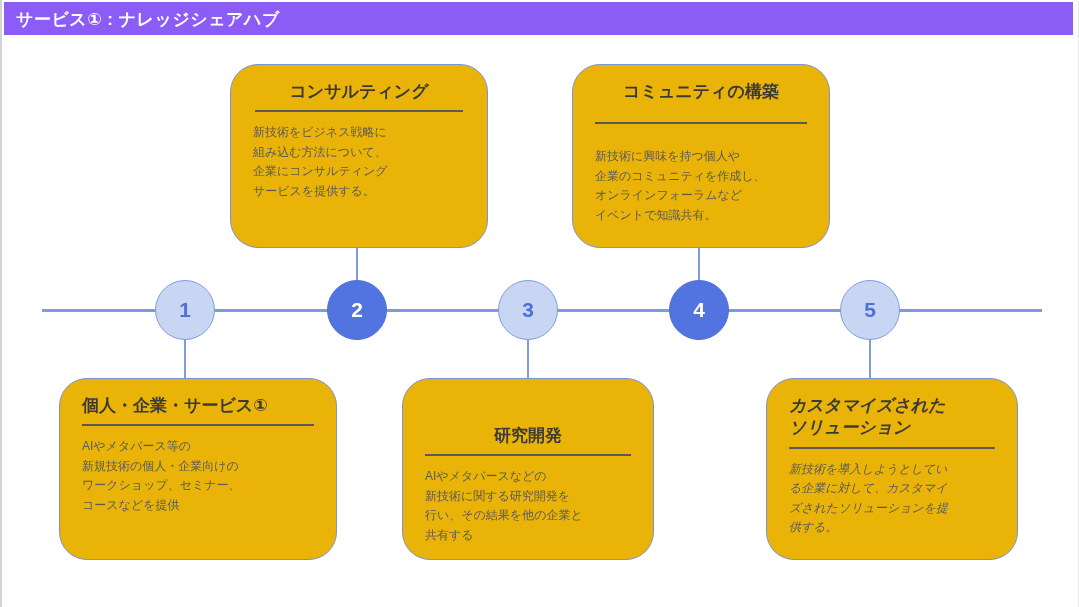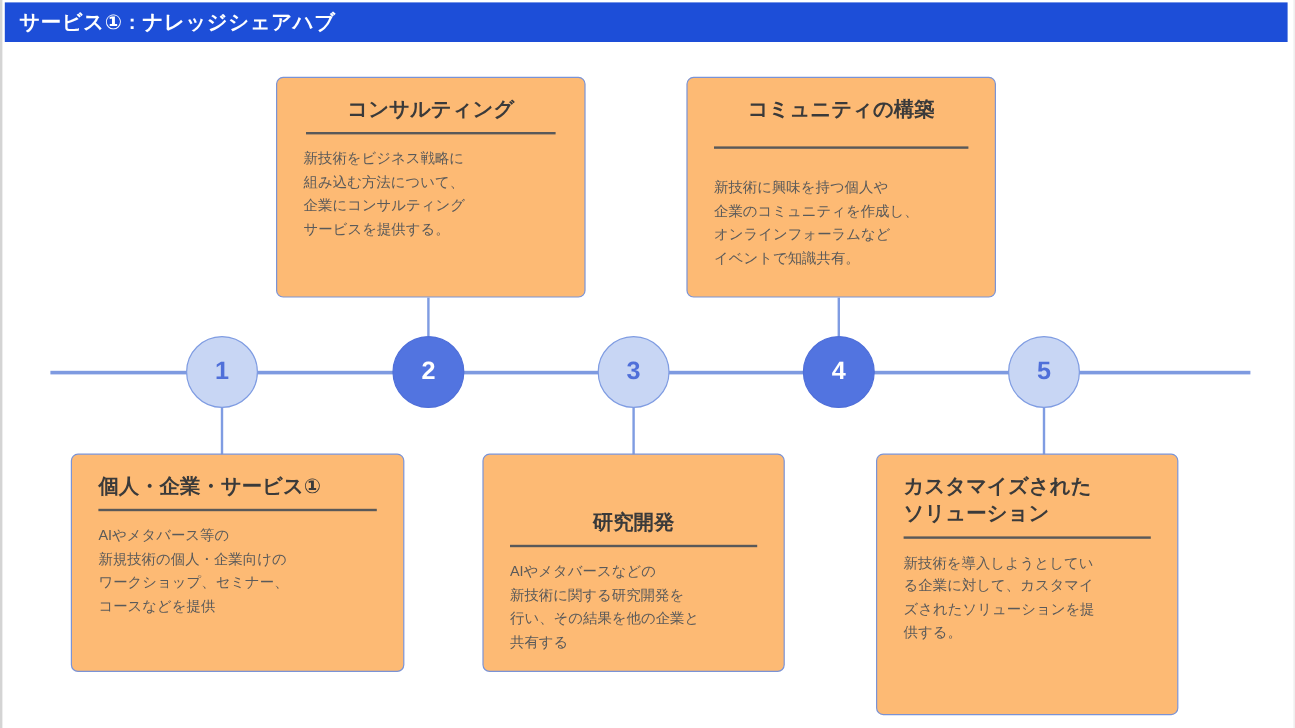--- a/index.html
+++ b/index.html
@@ -21,21 +21,21 @@
     border-right: 1px solid #e6e6e6;
   }
 
   
   #header-banner {
     position: absolute;
     left: 2px;
     top: 2px;
     width: 1069px;
     height: 33px;
-    background: #1d4ed8;
+    background: #8b5cf6;
   }
   #header-title {
     position: absolute;
     left: 12px;
     top: 50%;
     transform: translateY(-50%);
     color: #ffffff;
     font-size: 17px;
     font-weight: bold;
     letter-spacing: 0.5px;
@@ -80,23 +80,23 @@
     position: absolute;
     width: 2px;
     background: #7f9ce2;
     z-index: 1;
   }
 
   
   .card {
     position: absolute;
     box-sizing: border-box;
-    background: #fdba74;
+    background: #eab308;
     border: 1.5px solid #7a93d6;
-    border-radius: 6px;
+    border-radius: 28px;
     z-index: 2;
     padding: 16px 22px 14px 22px;
     display: flex;
     flex-direction: column;
   }
   .card-title {
     font-size: 17px;
     font-weight: bold;
     color: #3a3a3a;
     line-height: 1.32;
@@ -114,21 +114,21 @@
     color: #5a5a5a;
     line-height: 1.62;
     white-space: pre-line;
   }
 
   
   #card-2 { left: 228px; top: 64px;  width: 258px; height: 184px; }
   #card-4 { left: 570px; top: 64px;  width: 258px; height: 184px; gap: 12px; }
   #card-1 { left: 57px;  top: 378px; width: 278px; height: 182px; }
   #card-3 { left: 400px; top: 378px; width: 252px; height: 182px; justify-content: flex-end; }
-  #card-5 { left: 728px; top: 378px; width: 252px; height: 218px; }
+  #card-5 { left: 764px; top: 378px; width: 252px; height: 182px; font-style: italic; }
 
   #card-2 .card-rule { margin-left: 2px; margin-right: 2px; }
 </style>
 </head>
 <body>
 
 <div id="slide">
 
   <div id="header-banner">
     <div id="header-title">サービス① : ナレッジシェアハブ</div>

